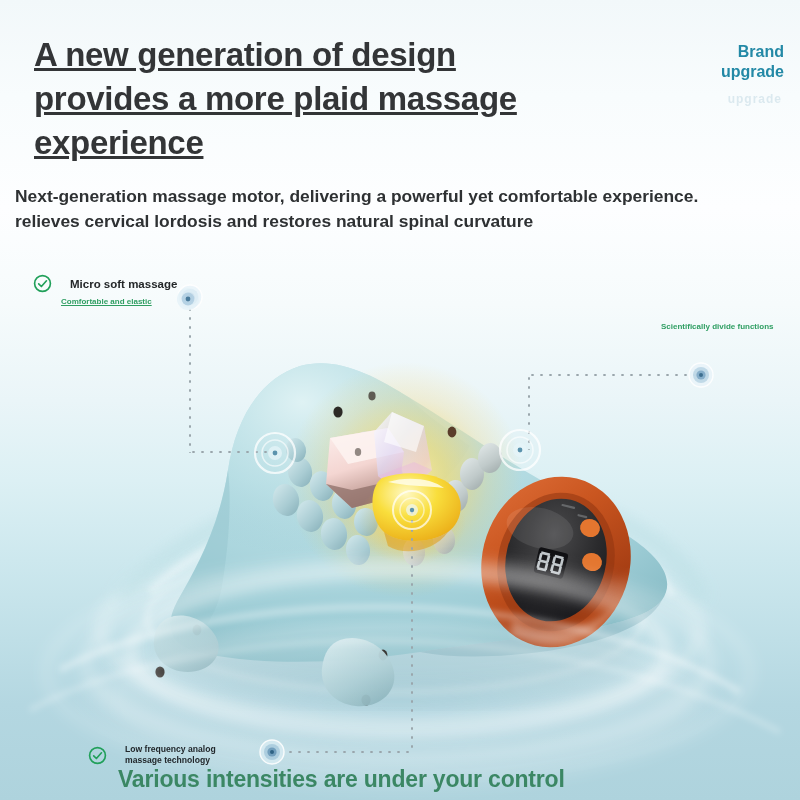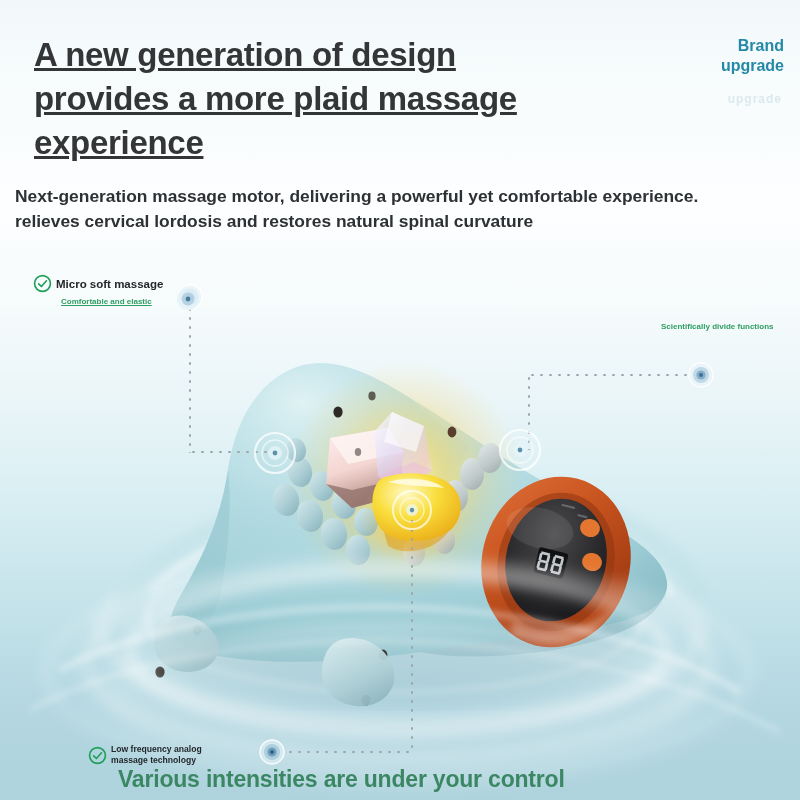--- a/index.html
+++ b/index.html
@@ -13,21 +13,21 @@
       #b4d7e1 88%, #aed3dd 100%);
   }
 
   
   .headline {
     position:absolute; left:34px; top:33px; width:560px;
     font-size:33px; font-weight:bold; line-height:1.33;
     color:#333537; letter-spacing:-0.3px;text-decoration:underline;
   }
   .brand-badge {
-    position:absolute; right:16px; top:36px; width:130px;
+    position:absolute; right:16px; top:42px; width:130px;
     text-align:right; font-size:16px; font-weight:bold;
     line-height:1.28; color:#2389a6;
   }
   .brand-shadow {
     position:absolute; right:18px; top:92px; width:128px;
     text-align:right; font-size:12px; font-weight:bold;
     color:rgba(120,170,190,0.22); letter-spacing:1px;
   }
   .subtitle {
     position:absolute; left:15px; top:184px; width:752px;
@@ -35,21 +35,21 @@
     color:#2e3133;
   }
   .bottom-headline {
     position:absolute; left:118px; top:766px;
     font-size:23px; font-weight:bold; color:#3b8764;
     letter-spacing:-0.2px;
   }
 
   
   .callout { position:absolute; }
-  .callout-row { display:flex; align-items:center; gap:4px;justify-content:flex-end; }
+  .callout-row { display:flex; align-items:center; gap:18px;justify-content:flex-end; }
   .check-icon { width:19px; height:19px; flex:0 0 19px; display:block; }
   .callout-title { font-size:11.5px; font-weight:bold; color:#242729; white-space:nowrap; }
   .callout-sub { font-size:8px; font-weight:bold; color:#2f9e62; white-space:nowrap; }
 
   #callout-micro { left:33px; top:274px; }
   #callout-micro .callout-sub { margin-left:28px; margin-top:4px;text-decoration:underline; }
 
   #callout-zoning { left:635px; top:316px; }
   #callout-zoning .callout-sub { margin-left:26px; margin-top:6px; }
 

